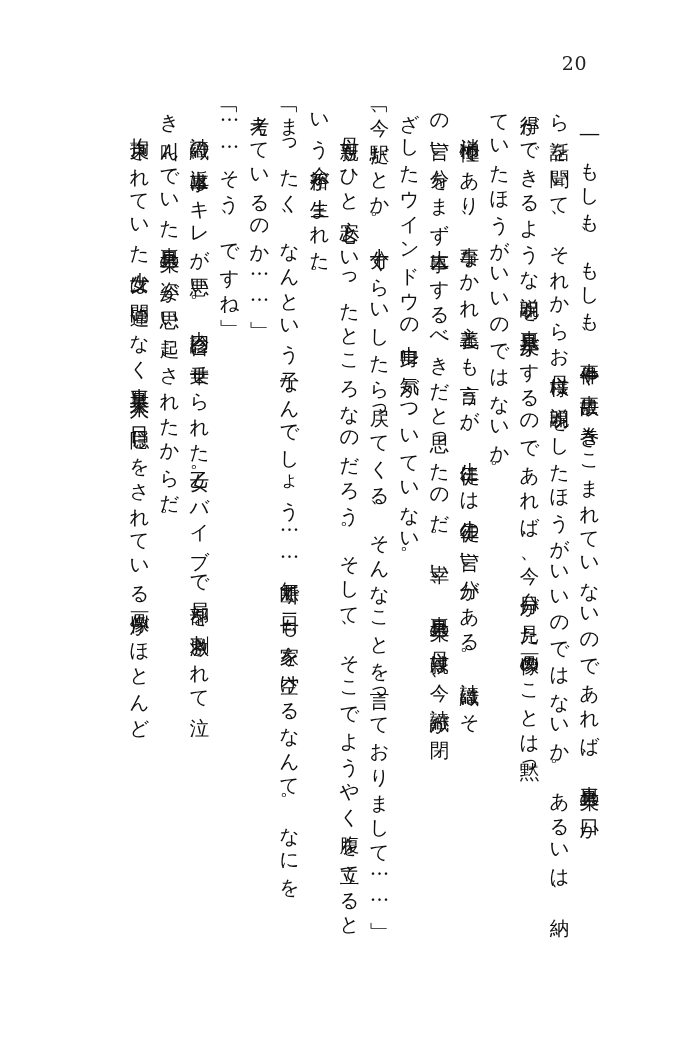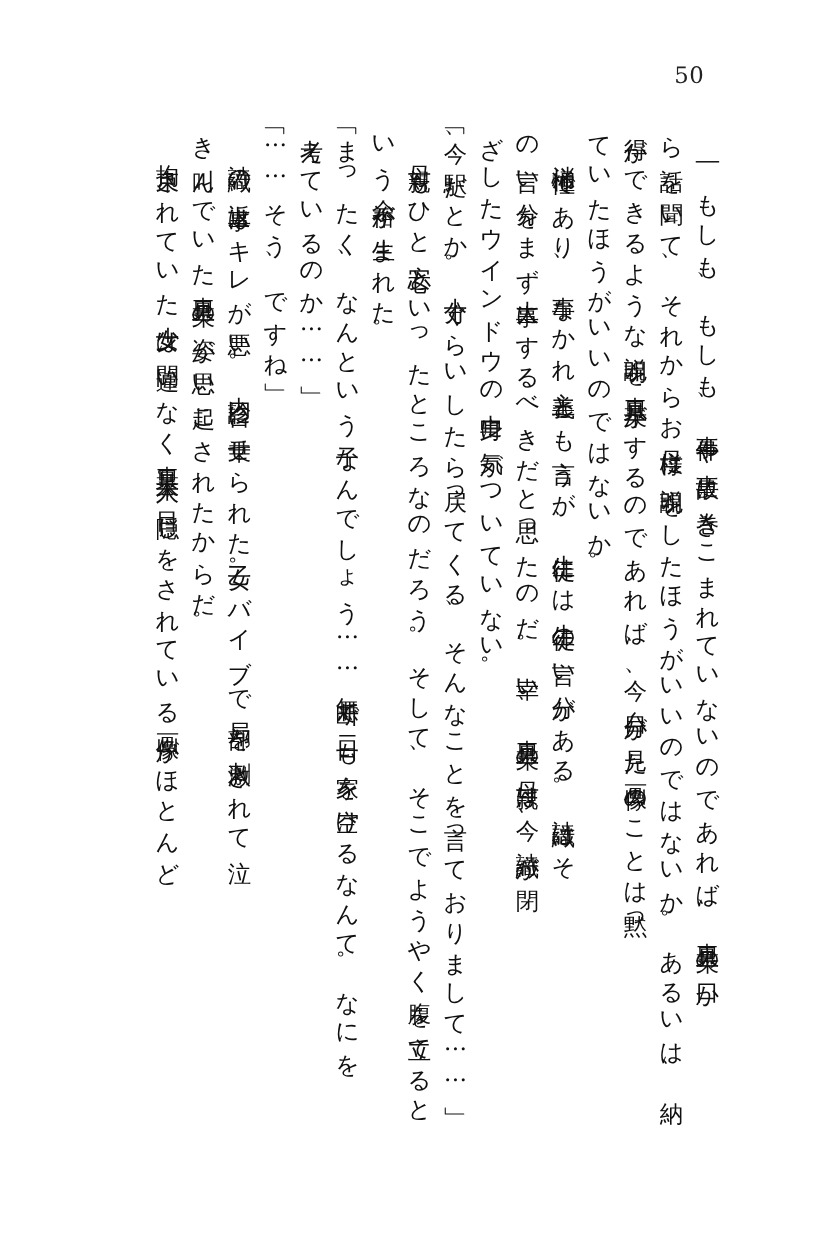--- a/index.html
+++ b/index.html
@@ -57,21 +57,21 @@
   }
   .col.indent {
     padding-top: 22px;
   }
 </style>
 </head>
 <body>
 
 <div class="page">
 
-  <div class="page-number">50</div>
+  <div class="page-number">20</div>
 
   <div class="body-text">
     <div class="col indent">―もしも、もしも、事件や事故に巻きこまれていないのであれば、真里菜の口か</div>
     <div class="col">ら話を聞いて、それからお母様に説明をしたほうがいいのではないか。あるいは、納</div>
     <div class="col">得ができるような説明を真里菜がするのであれば、今、自分が見た画像のことは黙っ</div>
     <div class="col">ていたほうがいいのではないか。</div>
     <div class="col indent">消極性であり、事なかれ主義とも言うが、生徒には生徒の言い分がある。詩織はそ</div>
     <div class="col">の言い分をまず大事にするべきだと思ったのだ。幸い、真里菜の母親は今、詩織が閉</div>
     <div class="col">ざしたウインドウの中身に気がついていない。</div>
     <div class="col">「今、駅だとか。十分ぐらいしたら戻ってくる、そんなことを言っておりまして……」</div>

